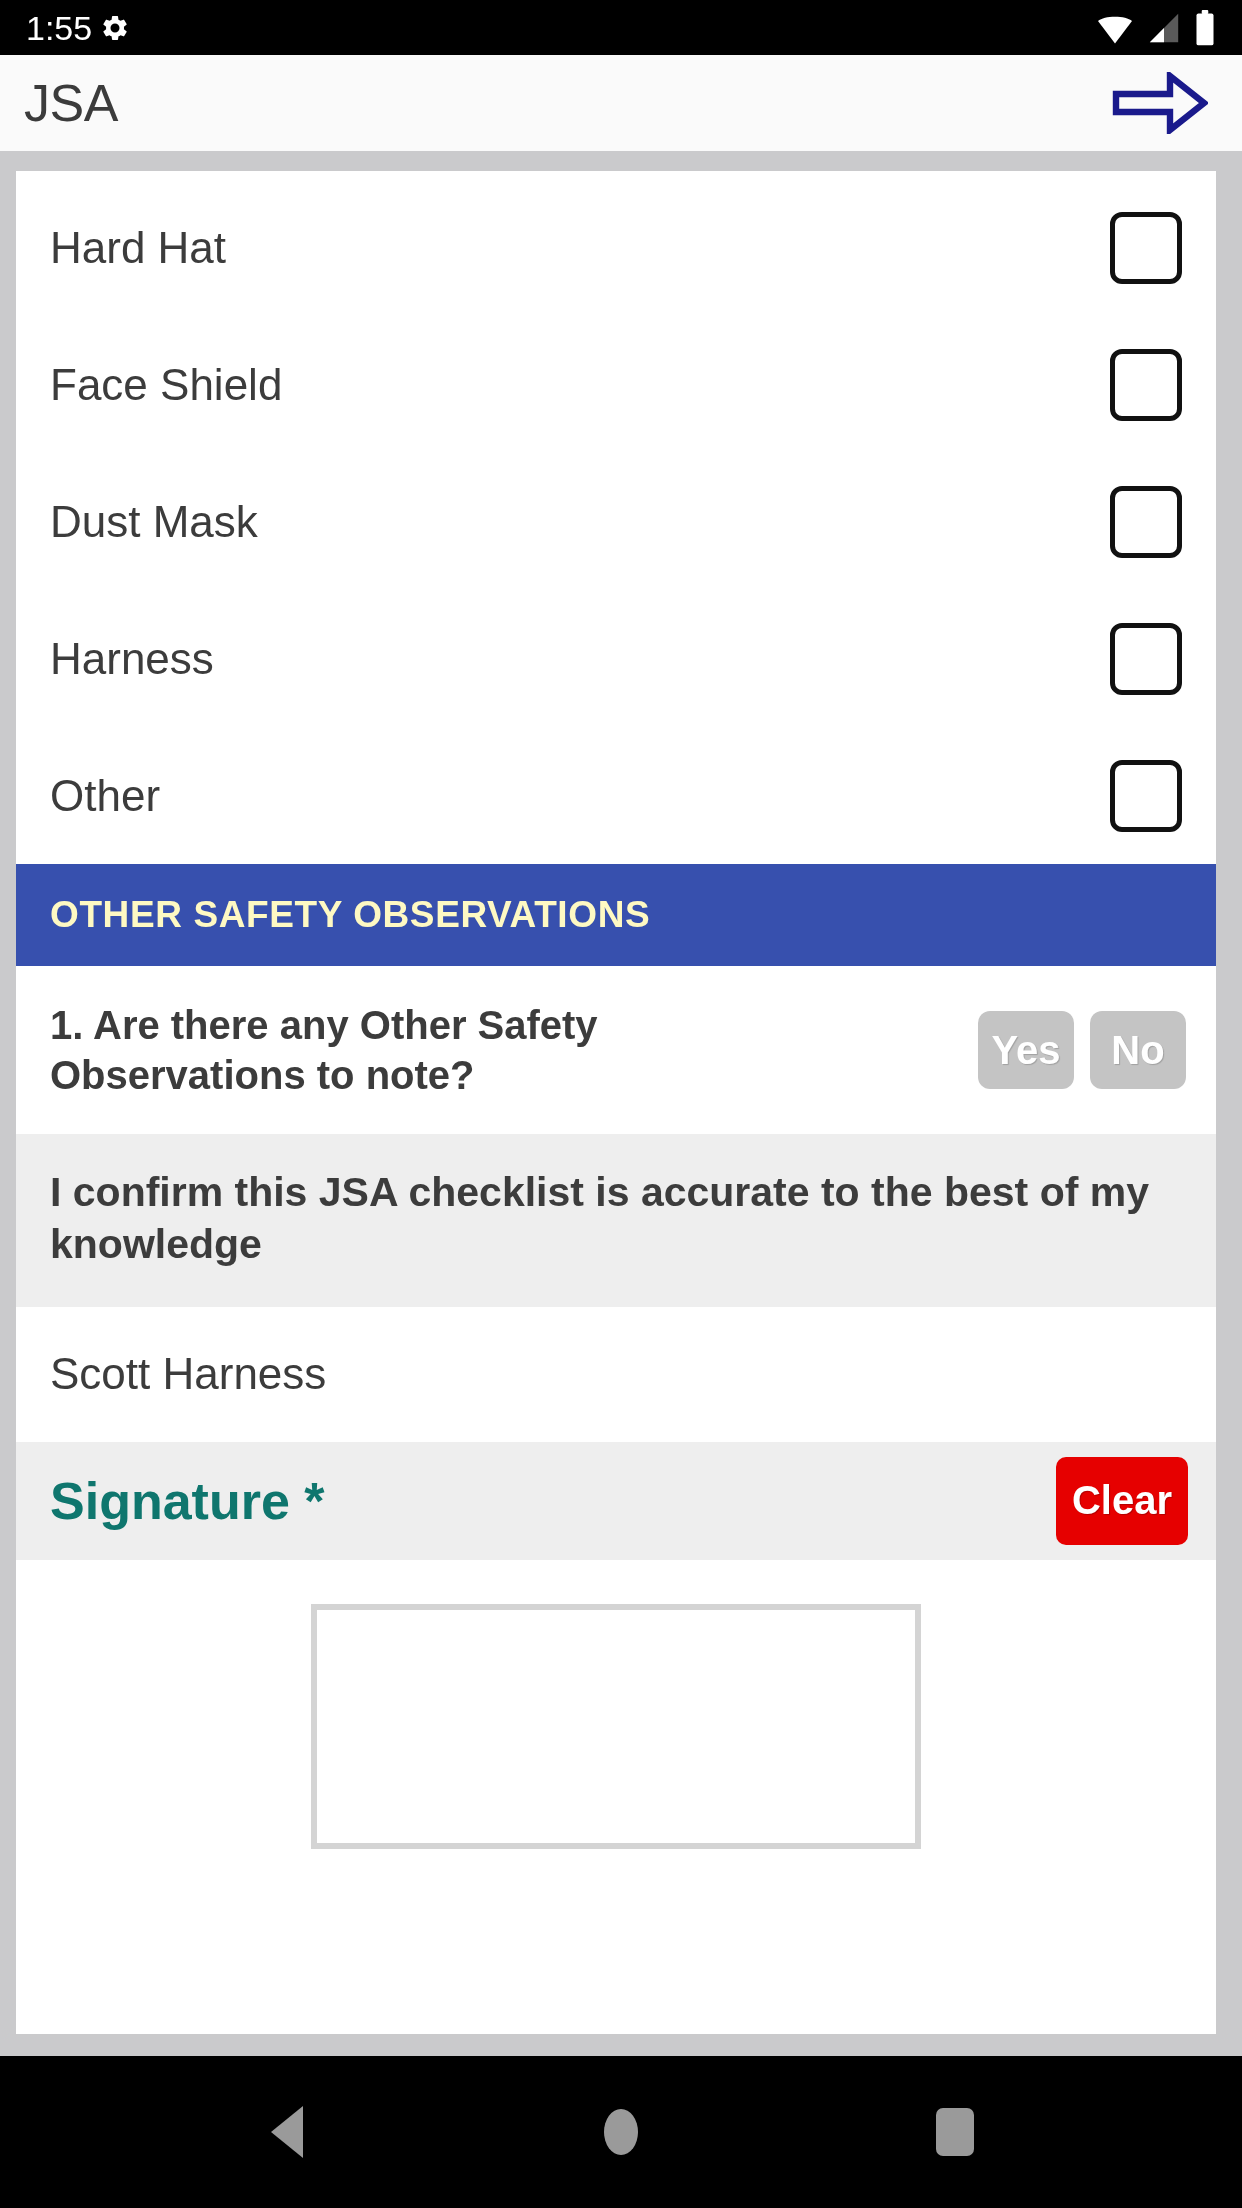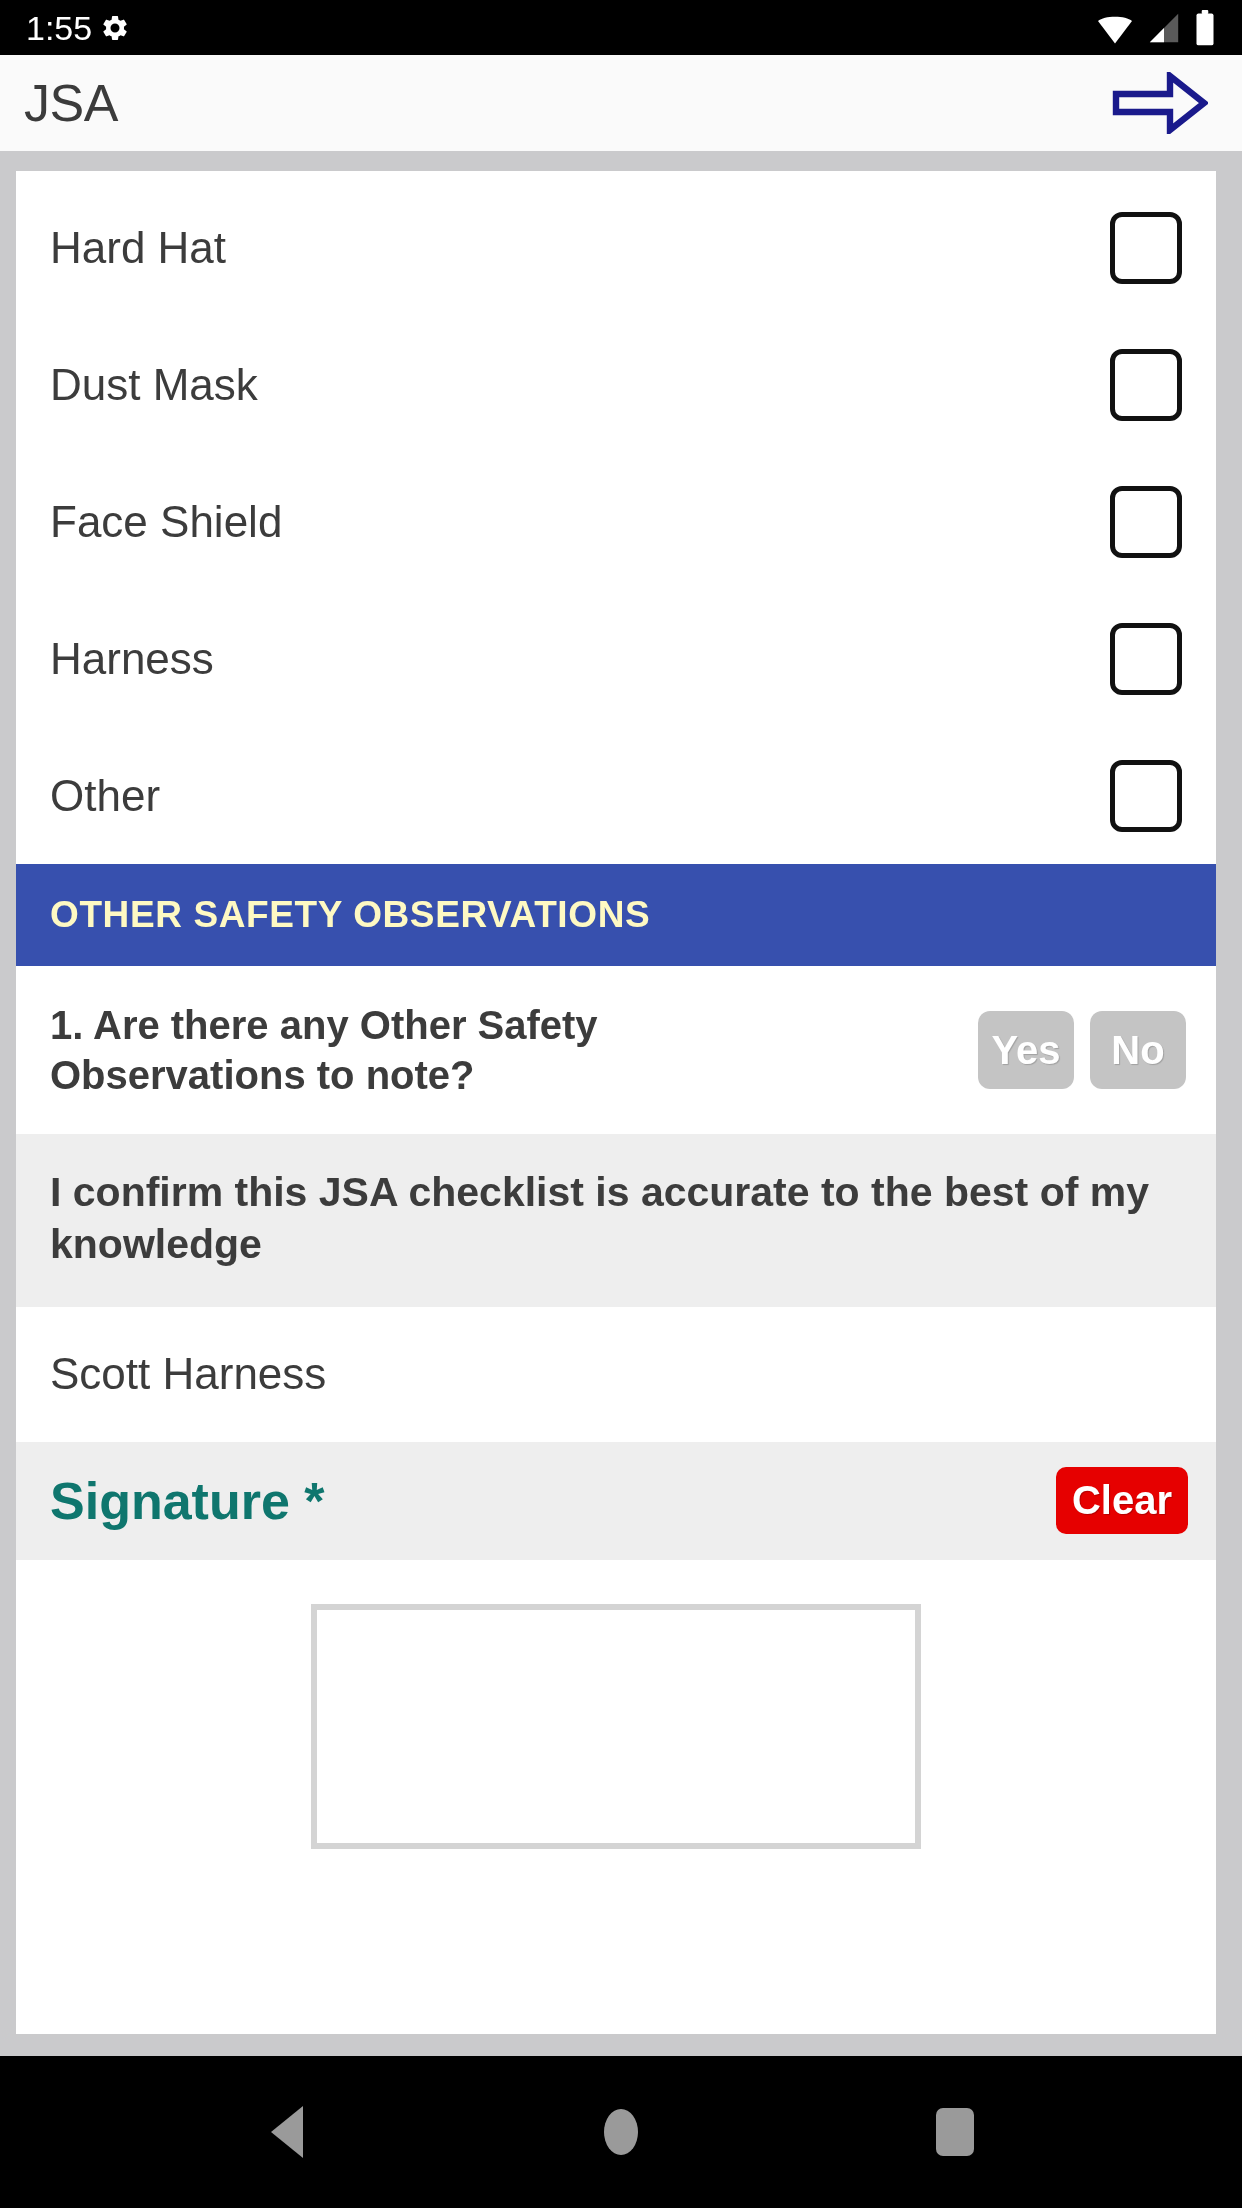--- a/index.html
+++ b/index.html
@@ -193,21 +193,21 @@
   .clear-btn {
     margin-left: auto;
     background: #e60000;
     border: none;
     border-radius: 10px;
     color: #fff;
     font-family: "Liberation Sans", sans-serif;
     font-size: 40px;
     font-weight: 700;
     width: 132px;
-    height: 67px;
+    height: 88px;
     cursor: pointer;
     text-shadow: 1px 1px 1px rgba(0,0,0,0.22);
     display: flex;
     align-items: center;
     justify-content: center;
   }
 
   
   .signature-area {
     background: #fff;
@@ -302,25 +302,25 @@
 
 <div class="page-body">
   <div class="card">
 
     <div class="ppe-list">
       <div class="ppe-row">
         <span class="ppe-label">Hard Hat</span>
         <span class="ppe-check"></span>
       </div>
       <div class="ppe-row">
+        <span class="ppe-label">Face Shield</span>
+        <span class="ppe-check"></span>
+      </div>
+      <div class="ppe-row">
         <span class="ppe-label">Dust Mask</span>
-        <span class="ppe-check"></span>
-      </div>
-      <div class="ppe-row">
-        <span class="ppe-label">Face Shield</span>
         <span class="ppe-check"></span>
       </div>
       <div class="ppe-row">
         <span class="ppe-label">Harness</span>
         <span class="ppe-check"></span>
       </div>
       <div class="ppe-row">
         <span class="ppe-label">Other</span>
         <span class="ppe-check"></span>
       </div>

